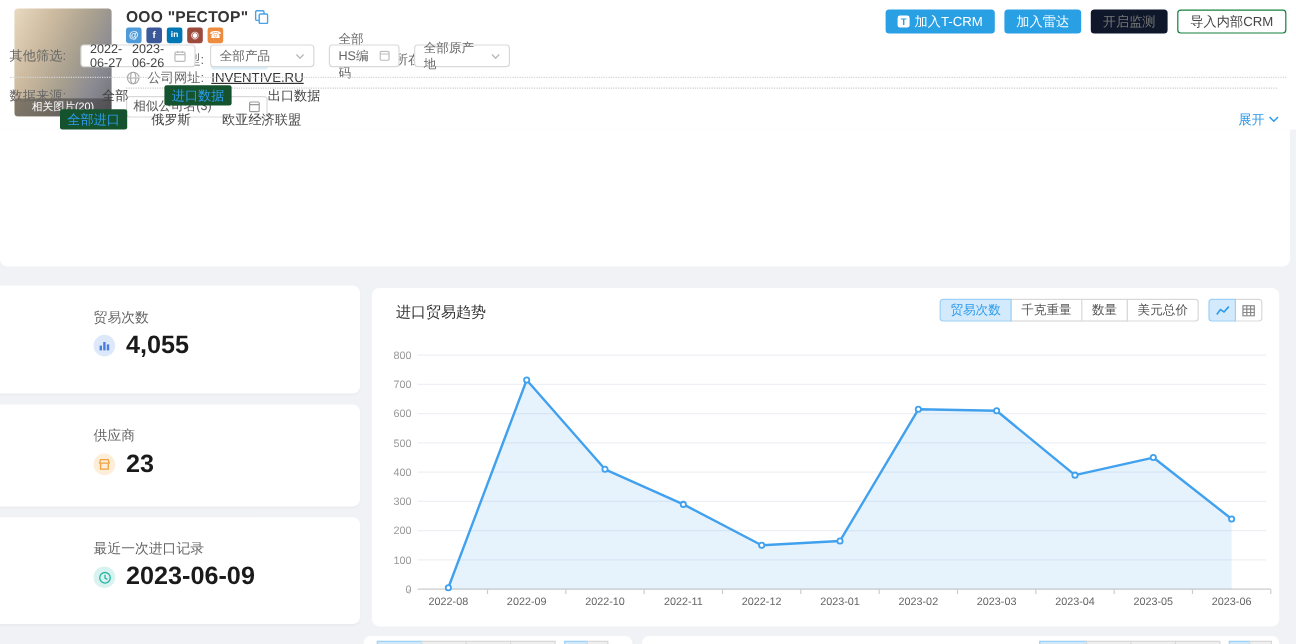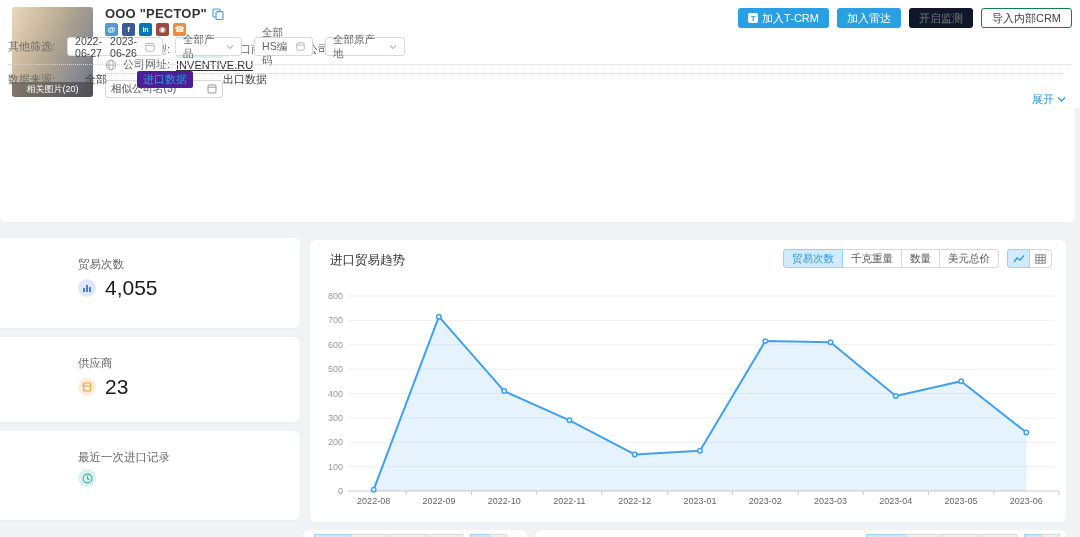--- a/index.html
+++ b/index.html
@@ -45,27 +45,27 @@
   .tab.active { color:#2f9bea; }
   .tab.active::after { content:""; position:absolute; left:-2px; right:-2px; bottom:0; height:2px; background:#2f9bea; }
   .filter-row { position:absolute; left:8px; top:37px; display:flex; align-items:center; gap:12px; font-size:11px; color:#666; }
   .fbox { height:19px; border:1px solid #d9d9d9; border-radius:3px; background:#fff; display:flex; align-items:center;
     justify-content:space-between; padding:0 7px; font-size:10.5px; color:#666; cursor:pointer; gap:6px; }
   .daterange { width:118px; color:#444; }
   .tab-dotted { position:absolute; left:8px; right:8px; top:64px; border-top:1px dotted #d5d5d5; }
   .source-row { position:absolute; left:8px; top:71px; display:flex; align-items:center; gap:24px; font-size:11px; color:#444; }
   .source-sub { position:absolute; left:50px; top:91px; display:flex; align-items:center; gap:14px; font-size:11px; color:#444; }
   .opt { cursor:pointer; padding:1px 6px; border-radius:2px; }
-  .opt.on { background:#4c1d95; color:#2f9bea;text-align:center; }
+  .opt.on { background:#14532d; color:#2f9bea;text-align:center; }
   .expand { position:absolute; right:14px; top:92px; color:#2f9bea; font-size:11px; cursor:pointer; display:flex; gap:3px; align-items:center; }
 
   
   .stat-card { left:-8px; width:308px; box-shadow:0 1px 2px rgba(0,0,0,.03); }
   .stat-label { position:absolute; left:86px; top:19px; font-size:11.5px; color:#666; }
-  .stat-valrow { position:absolute; left:86px; top:38px; display:flex; align-items:center; gap:9px; }
+  .stat-valrow { position:absolute; left:86px; top:38px; display:flex; align-items:center; gap:9px;font-weight:bold; }
   .stat-ico { width:18px; height:18px; border-radius:50%; display:flex; align-items:center; justify-content:center; }
   .stat-value { font-size:21px; color:#1a1a1a; }
 
   
   .chart-card { left:310px; top:240px; width:756px; height:282px; }
   .chart-title { position:absolute; left:20px; top:12px; font-size:12.5px; color:#333; }
   .chart-controls { position:absolute; right:14px; top:9px; display:flex; gap:8px; }
   .seg-group { display:flex; }
   .seg { height:19px; padding:0 8px; font-size:10.5px; background:#fff; border:1px solid #d9d9d9; color:#555;
     display:flex; align-items:center; cursor:pointer; margin-left:-1px; font-family:inherit; }
@@ -176,21 +176,21 @@
       <span>2023-06-26</span>
       <span>
         <svg width="10" height="10" viewBox="0 0 10 10">
             <rect x="0.8" y="1.5" width="8.4" height="7.7" rx="1" fill="none" stroke="#bbb" stroke-width="1"></rect>
             <line x1="0.8" y1="3.6" x2="9.2" y2="3.6" stroke="#bbb" stroke-width="1"></line>
             <line x1="3" y1="0.6" x2="3" y2="2.2" stroke="#bbb" stroke-width="1"></line>
             <line x1="7" y1="0.6" x2="7" y2="2.2" stroke="#bbb" stroke-width="1"></line>
           </svg>
       </span>
     </div>
-    <div class="fbox" style="width:67px;">
+    <div class="fbox" style="width:87px;">
       <span>全部产品</span>
       <span>
           <svg width="8" height="6" viewBox="0 0 8 6">
             <polyline points="1,1.5 4,4.5 7,1.5" fill="none" stroke="#bbb" stroke-width="1.2"></polyline>
           </svg>
         </span>
     </div>
     <div class="fbox" style="width:59px;">
       <span>全部HS编码</span>
       <span>
@@ -212,20 +212,25 @@
 
   <div class="tab-dotted"></div>
 
   <div class="source-row">
     <span style="color:#666;">数据来源:</span>
     <span class="opt">全部</span>
     <span class="opt on">进口数据</span>
     <span class="opt">出口数据</span>
   </div>
 
+  <div class="source-sub">
+    <span class="opt on">全部进口</span>
+    <span class="opt">俄罗斯</span>
+    <span class="opt">欧亚经济联盟</span>
+  </div>
 
   <div class="expand">
     <span>展开</span>
     <svg width="9" height="7" viewBox="0 0 9 7">
         <polyline points="1,1.5 4.5,5 8,1.5" fill="none" stroke="#2f9bea" stroke-width="1.3"></polyline>
       </svg>
   </div>
 </div>
 
 <div class="card stat-card" style="top:238px; height:90px;">
@@ -257,20 +262,21 @@
 
 <div class="card stat-card" style="top:431px; height:89px;">
   <div class="stat-label">最近一次进口记录</div>
   <div class="stat-valrow">
     <span class="stat-ico" style="background:#d8f2ef;">
       <svg width="11" height="11" viewBox="0 0 11 11">
           <circle cx="5.5" cy="5.5" r="4.4" fill="none" stroke="#2ab5a5" stroke-width="1.1"></circle>
           <polyline points="5.5,3 5.5,5.8 7.5,6.8" fill="none" stroke="#2ab5a5" stroke-width="1.1"></polyline>
         </svg>
     </span>
+    <span class="stat-value">2023-06-09</span>
   </div>
 </div>
 
 <div class="card chart-card">
   <div class="chart-title">进口贸易趋势</div>
 
   <div class="chart-controls">
     <div class="seg-group">
       <button class="seg on">贸易次数</button>
       <button class="seg">千克重量</button>

